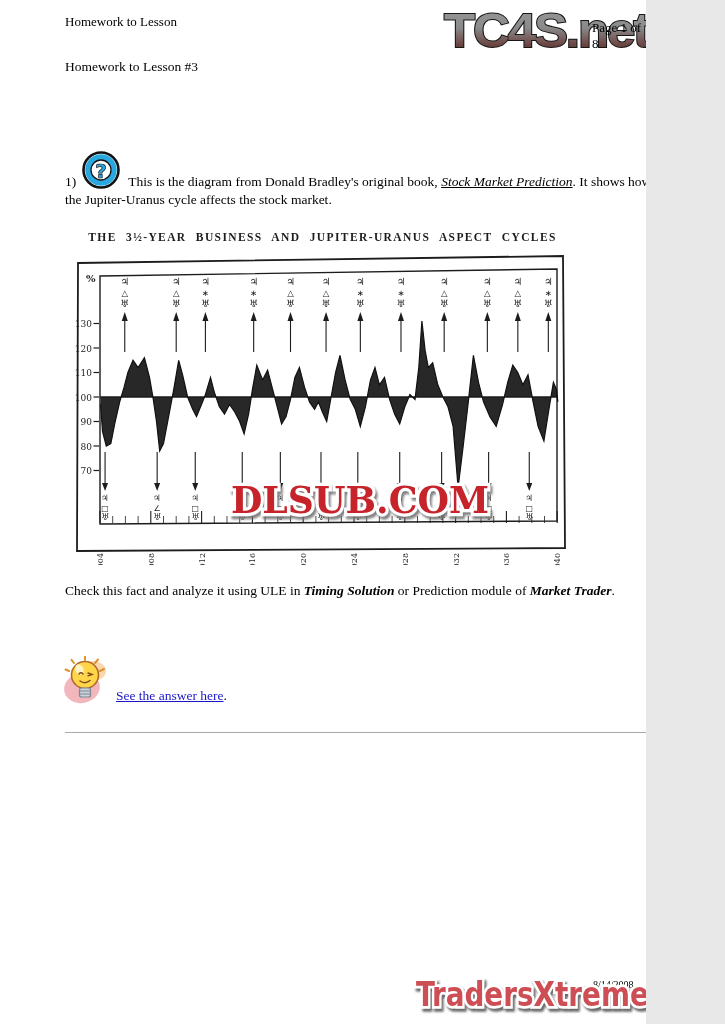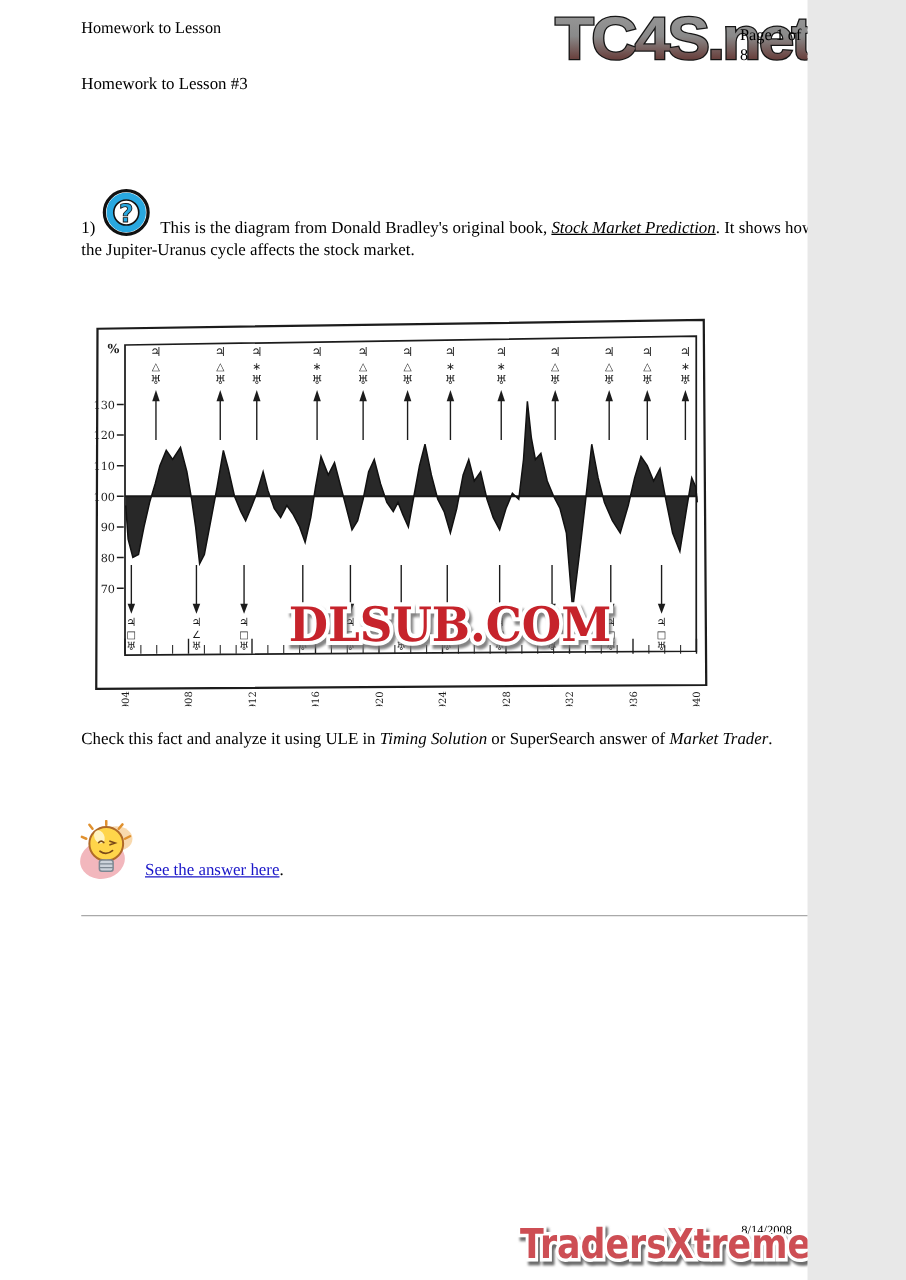--- a/index.html
+++ b/index.html
@@ -19,21 +19,21 @@
   .ex-num { display:inline-block; }
   .ex-spacer { display:inline-block; width:52px; }
   .book-title { font-style:italic;text-decoration:underline; }
 
   .chart-title { position:absolute; left:75px; top:231px; width:495px; text-align:center;
                  font-size:11.5px; font-weight:600; letter-spacing:1.4px; word-spacing:5px; color:#1c1c1c; }
   .chart-svg { position:absolute; left:75px; top:250px; z-index:1; }
   .wm-dlsub { position:absolute; left:224px; top:472px; z-index:2; }
 
   .check-par { position:absolute; left:65px; top:582px; width:597px; font-size:13.5px; line-height:18px; }
-  .bold-it { font-weight:normal; font-style:italic; }
+  .bold-it { font-weight:bold; font-style:italic; }
 
   .bulb-icon { position:absolute; left:62px; top:656px; width:50px; height:50px; }
   .answer-line { position:absolute; left:116px; top:688px; font-size:13.5px; }
   .answer-link { text-decoration:underline; cursor:pointer; }
 
   .rule { position:absolute; left:65px; top:732px; width:597px; height:0; border-top:1px solid #a9a9a9; }
 
   .footer-url { position:absolute; left:65px; top:979px; font-size:13.5px; text-decoration:underline; z-index:1; }
   .footer-date { position:absolute; left:593px; top:979px; font-size:10px; z-index:1; }
   .logo-traders { position:absolute; left:410px; top:969px; z-index:2; }
@@ -67,20 +67,21 @@
       <circle cx="20" cy="20" r="17.5" fill="#ffffff" stroke="#111111" stroke-width="2.6"></circle>
       <circle cx="20" cy="20" r="13" fill="#ffffff" stroke="#29a8e0" stroke-width="5.5"></circle>
       <circle cx="20" cy="20" r="10" fill="none" stroke="#111111" stroke-width="1.3"></circle>
       <text x="20" y="27.5" text-anchor="middle" font-family="'DejaVu Sans',sans-serif" font-weight="bold" font-size="20" fill="#29a8e0" stroke="#111111" stroke-width="0.7">?</text>
     </svg>
     <span class="ex-text">
       <span class="ex-num">1)</span><span class="ex-spacer"></span><span>This is the diagram from Donald Bradley's original book, </span><span class="book-title">Stock Market Prediction</span><span>. It shows how the Jupiter-Uranus cycle affects the stock market.</span>
     </span>
   </div>
 
+  <div class="chart-title">THE 3½-YEAR BUSINESS AND JUPITER-URANUS ASPECT CYCLES</div>
   <svg class="chart-svg" width="495" height="315" viewBox="75 250 495 315">
       <polygon points="78,263 563,256 565,548 77,551" fill="none" stroke="#1c1c1c" stroke-width="1.8"></polygon>
       <polygon points="100,276 557,269 557,521 100,524" fill="none" stroke="#1c1c1c" stroke-width="1.4"></polygon>
       <text x="86" y="282" font-size="10" font-family="'DejaVu Serif',serif" font-weight="bold" fill="#1c1c1c">%</text>
       <text x="92" y="327" text-anchor="end" font-size="9" font-family="'DejaVu Serif',serif" fill="#1c1c1c">130</text>
       <line x1="93.5" y1="323.5" x2="99" y2="323.5" stroke="#1c1c1c" stroke-width="1.2"></line>
       <text x="92" y="351.5" text-anchor="end" font-size="9" font-family="'DejaVu Serif',serif" fill="#1c1c1c">120</text>
       <line x1="93.5" y1="348" x2="99" y2="348" stroke="#1c1c1c" stroke-width="1.2"></line>
       <text x="92" y="376" text-anchor="end" font-size="9" font-family="'DejaVu Serif',serif" fill="#1c1c1c">110</text>
       <line x1="93.5" y1="372.5" x2="99" y2="372.5" stroke="#1c1c1c" stroke-width="1.2"></line>
@@ -256,21 +257,21 @@
       <text x="407.79999999999995" y="553" text-anchor="end" font-size="8" font-family="'DejaVu Serif',serif" fill="#1c1c1c" transform="rotate(-90 407.79999999999995 553)">1928</text>
       <text x="458.59999999999997" y="553" text-anchor="end" font-size="8" font-family="'DejaVu Serif',serif" fill="#1c1c1c" transform="rotate(-90 458.59999999999997 553)">1932</text>
       <text x="509.4" y="553" text-anchor="end" font-size="8" font-family="'DejaVu Serif',serif" fill="#1c1c1c" transform="rotate(-90 509.4 553)">1936</text>
       <text x="560.2" y="553" text-anchor="end" font-size="8" font-family="'DejaVu Serif',serif" fill="#1c1c1c" transform="rotate(-90 560.2 553)">1940</text>
     </svg>
   <svg class="wm-dlsub" width="272" height="54" viewBox="0 0 272 54" style="filter: drop-shadow(2px 3px 1px rgba(110,110,110,0.85));">
     <text x="7" y="41" textLength="258" lengthAdjust="spacingAndGlyphs" font-family="'DejaVu Serif','Liberation Serif',serif" font-weight="bold" font-size="38" fill="#c6232b" stroke="#ffffff" stroke-width="6.5" paint-order="stroke">DLSUB.COM</text>
   </svg>
 
   <div class="check-par">
-    <span>Check this fact and analyze it using ULE in </span><span class="bold-it">Timing Solution</span><span> or SuperSearch answer of </span><span class="bold-it">Market Trader</span><span>.</span>
+    <span>Check this fact and analyze it using ULE in </span><span class="bold-it">Timing Solution</span><span> or Prediction module of </span><span class="bold-it">Market Trader</span><span>.</span>
   </div>
 
   <svg class="bulb-icon" viewBox="0 0 50 50">
     <ellipse cx="20" cy="32" rx="18" ry="15" fill="#f0aab2" opacity="0.85" transform="rotate(-12 20 32)"></ellipse>
     <ellipse cx="31" cy="15" rx="13" ry="10" fill="#f6cf9a" opacity="0.8"></ellipse>
     <g stroke="#e0912f" stroke-width="2" stroke-linecap="round">
       <line x1="23" y1="4" x2="23" y2="0.8"></line>
       <line x1="33" y1="7" x2="36" y2="3.5"></line>
       <line x1="38" y1="15" x2="42" y2="13"></line>
       <line x1="12" y1="7" x2="9.5" y2="3.8"></line>

